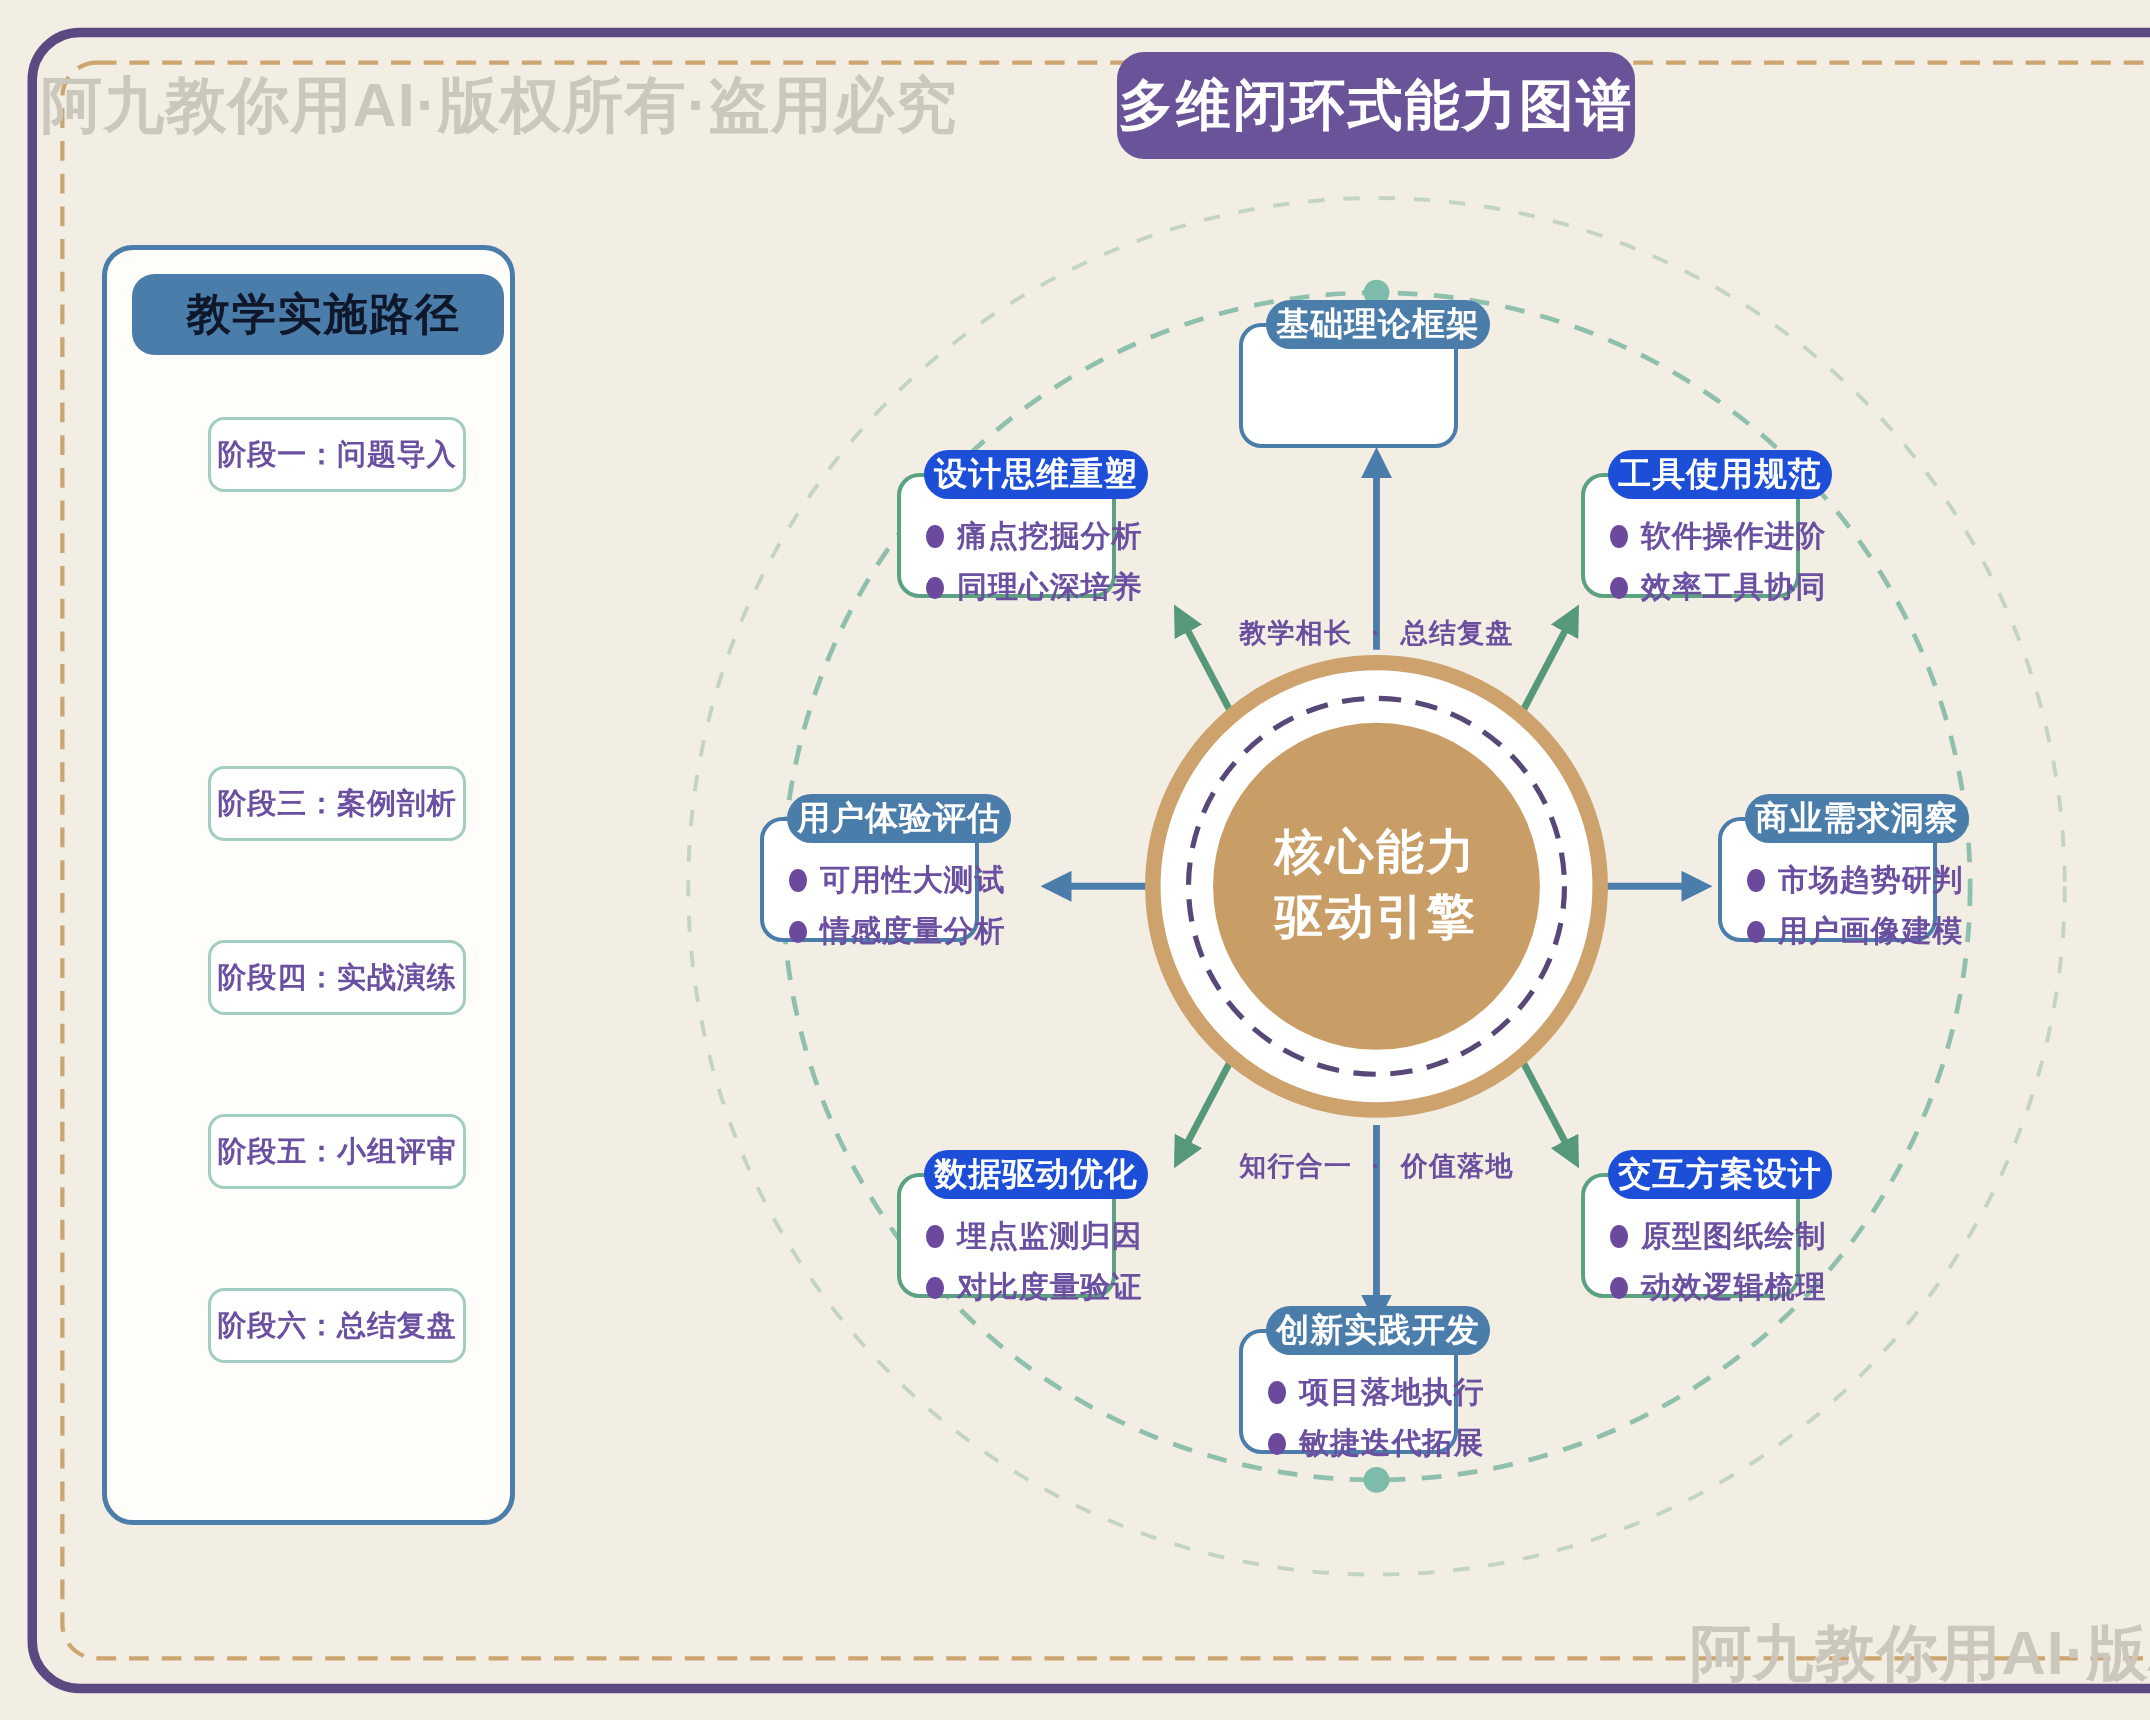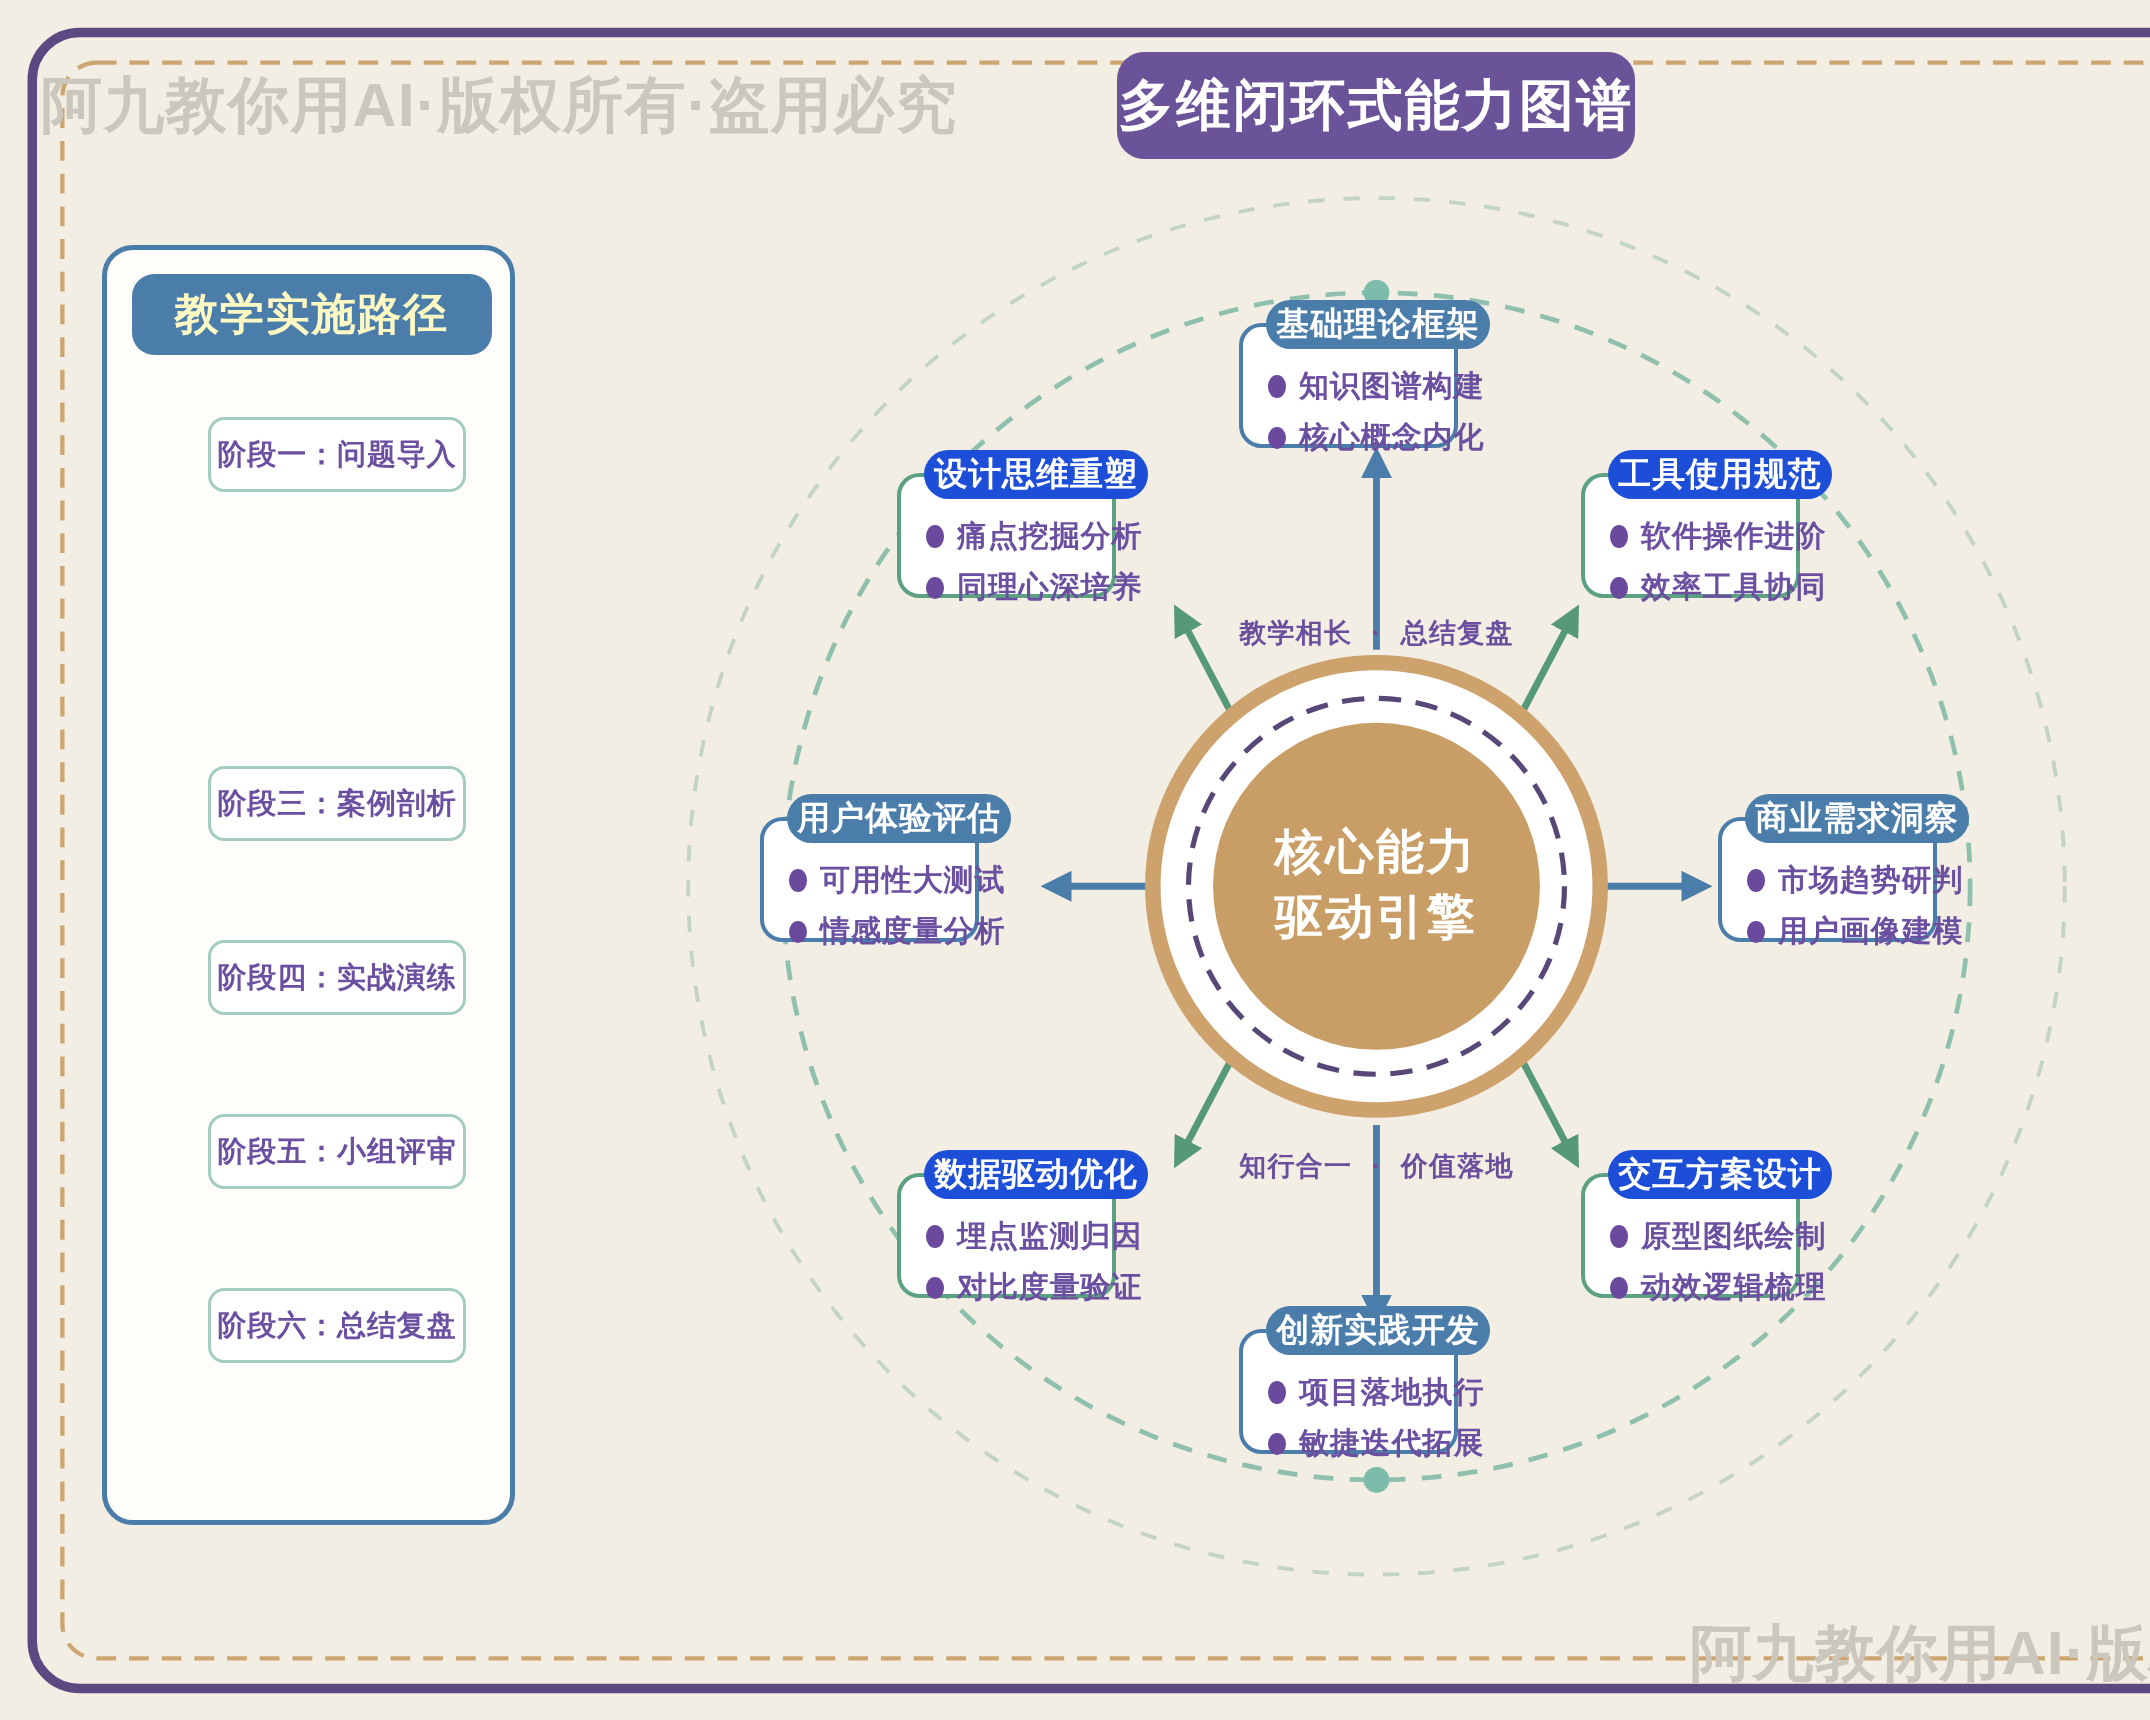--- a/index.html
+++ b/index.html
@@ -15,21 +15,21 @@
   
   #title{position:absolute;left:1117px;top:52px;width:518px;height:107px;background:#6a5399;
          border-radius:27px;color:#ffffff;font-size:55px;letter-spacing:2.2px;
          display:flex;align-items:center;justify-content:center;z-index:20;}
 
   
   .panel{position:absolute;top:245px;width:413px;height:1280px;background:#fffdf9;border-radius:31px;
          box-sizing:border-box;z-index:5;}
   #panel-left{left:102px;border:5.6px solid #4b7dab;}
   .panel-header{position:absolute;left:24.5px;top:24px;width:360px;height:81px;border-radius:22.4px;
-         color:#fef9c3;font-size:44px;letter-spacing:1.7px;display:flex;align-items:center;justify-content:center;}
+         color:#0f172a;font-size:44px;letter-spacing:1.7px;display:flex;align-items:center;justify-content:center;padding-left:12px;}
   #panel-left .panel-header{background:#4b7dab;}
   .panel-item{position:absolute;left:101px;width:258px;height:75px;background:#ffffff;
          border:3.9px solid #a3cdc0;border-radius:16.3px;box-sizing:border-box;
          color:#6b4fa0;font-size:29px;letter-spacing:0.9px;
          display:flex;align-items:center;justify-content:center;white-space:nowrap;}
 
   
   .node{position:absolute;width:219px;height:125px;background:#ffffff;border-radius:22.4px;
         box-sizing:border-box;z-index:12;}
   .node.blue{border:4.7px solid #4b7dab;}
@@ -141,30 +141,20 @@
     <span>总结复盘</span>
   </div>
   <div class="relation" id="relation-bottom">
     <span>知行合一</span>
     <span class="sep">·</span>
     <span>价值落地</span>
   </div>
 
   <div class="node blue" style="left:1239px;top:323px;">
     <div class="node-pill">基础理论框架</div>
-    <div class="node-body">
-      <div class="bullet">
-          <span class="bullet-dot"></span>
-          <span class="bullet-text">知识图谱构建</span>
-        </div>
-      <div class="bullet">
-          <span class="bullet-dot"></span>
-          <span class="bullet-text">核心概念内化</span>
-        </div>
-    </div>
   </div>
 
   <div class="node green" style="left:897px;top:473px;">
     <div class="node-pill">设计思维重塑</div>
     <div class="node-body">
       <div class="bullet">
           <span class="bullet-dot"></span>
           <span class="bullet-text">痛点挖掘分析</span>
         </div>
       <div class="bullet">

